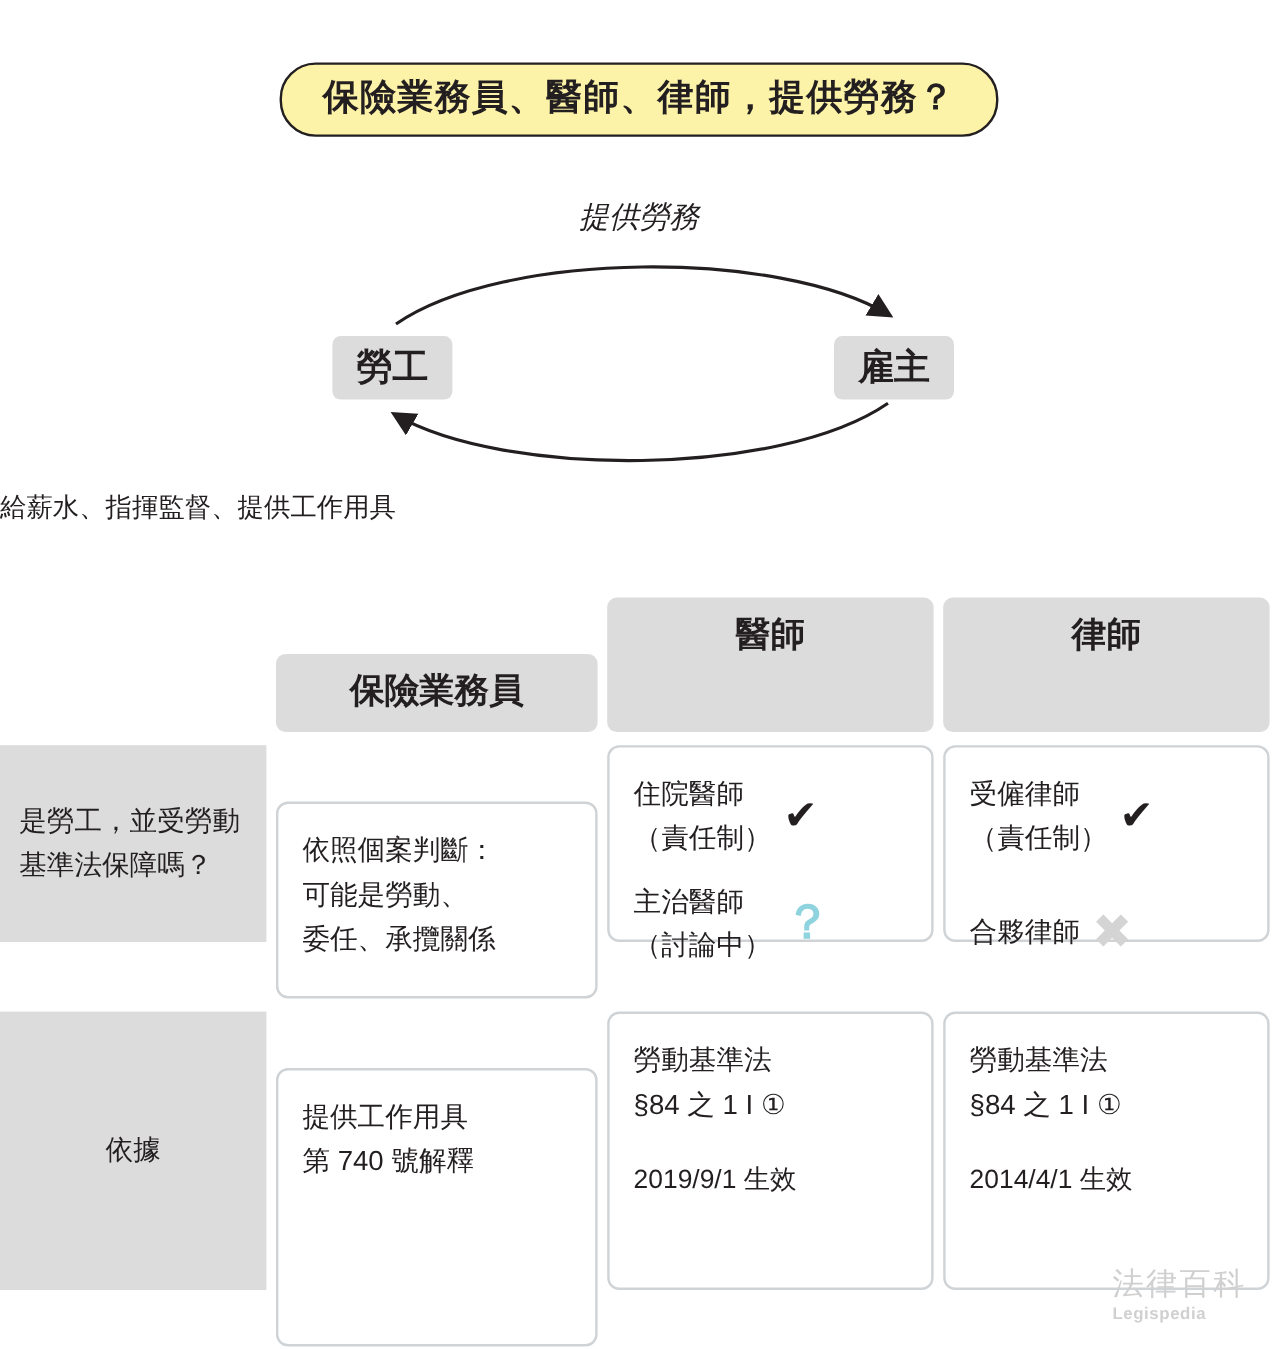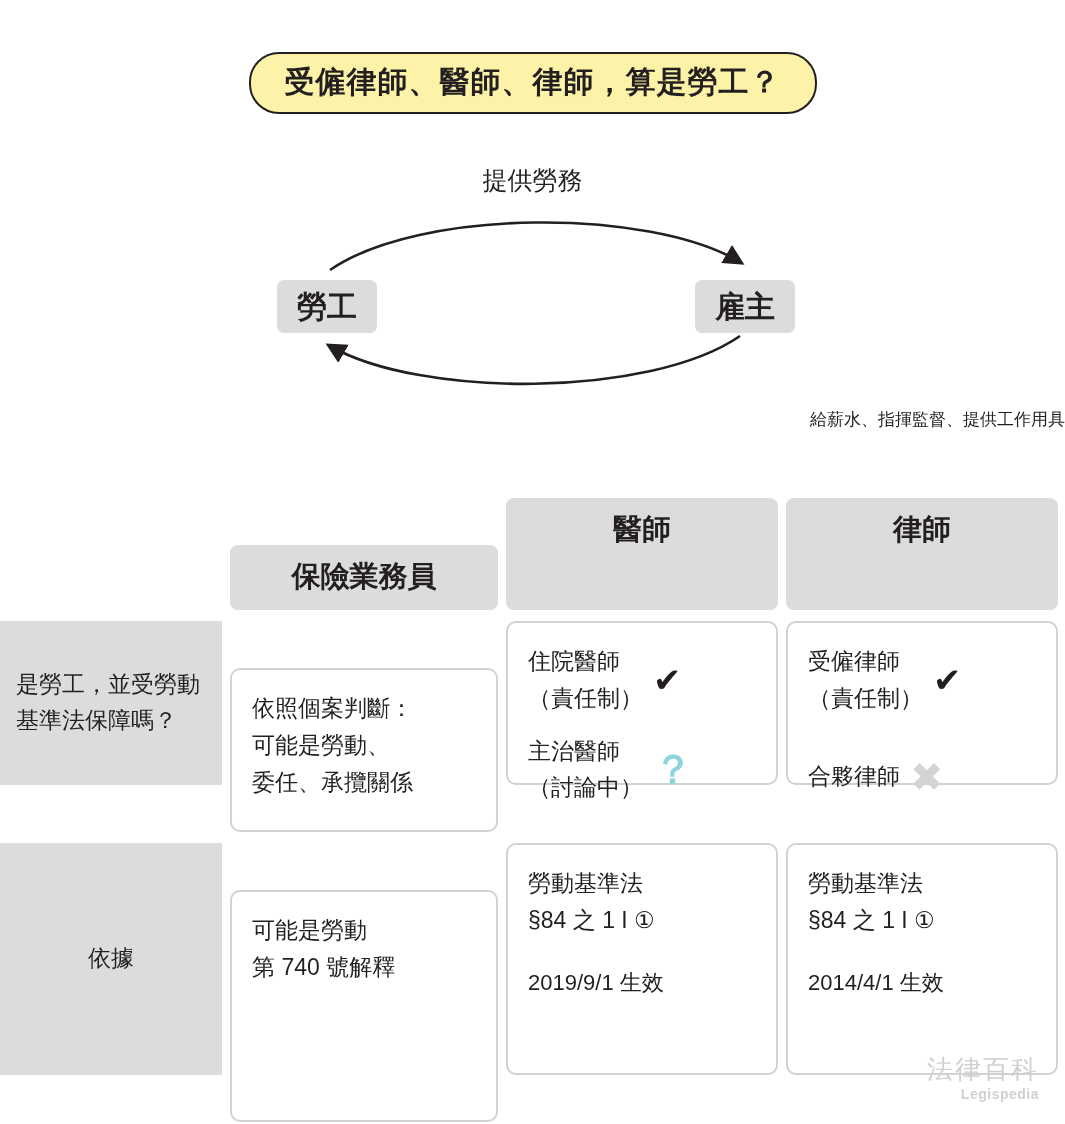--- a/index.html
+++ b/index.html
@@ -45,28 +45,29 @@
     width: 100%;
     height: 310px;
   }
   .cycle-label-top {
     position: absolute;
     top: 14px;
     left: 0;
     width: 100%;
     text-align: center;
     font-size: 25px;
+    font-style: italic;
   }
   .cycle-label-bottom {
     position: absolute;
     top: 258px;
     left: 0;
     width: 100%;
-    text-align: right;
-    font-size: 17px;
+    text-align: left;
+    font-size: 22px;
   }
   .node-box {
     position: absolute;
     background: #dcdcdc;
     border-radius: 7px;
     font-size: 30px;
     font-weight: bold;
     padding: 12px 20px 11px 20px;
     line-height: 1;
   }
@@ -159,40 +160,40 @@
   .eff {
     margin-top: 26px;
     font-size: 22px;
   }
 
   
   .footer {
     position: absolute;
     right: 26px;
     bottom: 22px;
-    text-align: right;
+    text-align: left;
     color: #d0d0d0;
   }
   .footer .zh {
     font-size: 26px;
     letter-spacing: 2px;
     line-height: 1.1;
   }
   .footer .en {
     font-size: 14px;
     font-weight: bold;
     letter-spacing: 0.5px;
     margin-top: 2px;
   }
 </style>
 </head>
 <body>
 
 <div class="title-wrap">
-  <div class="title-banner">受僱律師、醫師、律師，算是勞工？</div>
+  <div class="title-banner">保險業務員、醫師、律師，提供勞務？</div>
 </div>
 
 <div class="cycle">
   <div class="cycle-label-top">提供勞務</div>
 
   <svg viewBox="0 0 1065 310">
     <defs>
       <marker id="arrowhead" markerWidth="9" markerHeight="9" refX="6" refY="4" orient="auto">
         <path d="M0,0 L8,4 L0,8 z" fill="#231f20"></path>
       </marker>
@@ -258,21 +259,21 @@
         </div>
         <span class="mark mark-x">✖</span>
       </div>
     </div>
   </div>
 
   <div class="trow row2">
     <div class="cell col-label gray-cell center">依據</div>
 
     <div class="cell col-a white-cell">
-      <div>可能是勞動</div>
+      <div>提供工作用具</div>
       <div>第 740 號解釋</div>
     </div>
 
     <div class="cell col-b white-cell">
       <div>勞動基準法</div>
       <div>§84 之 1 I ①</div>
       <div class="eff">2019/9/1 生效</div>
     </div>
 
     <div class="cell col-c white-cell">

